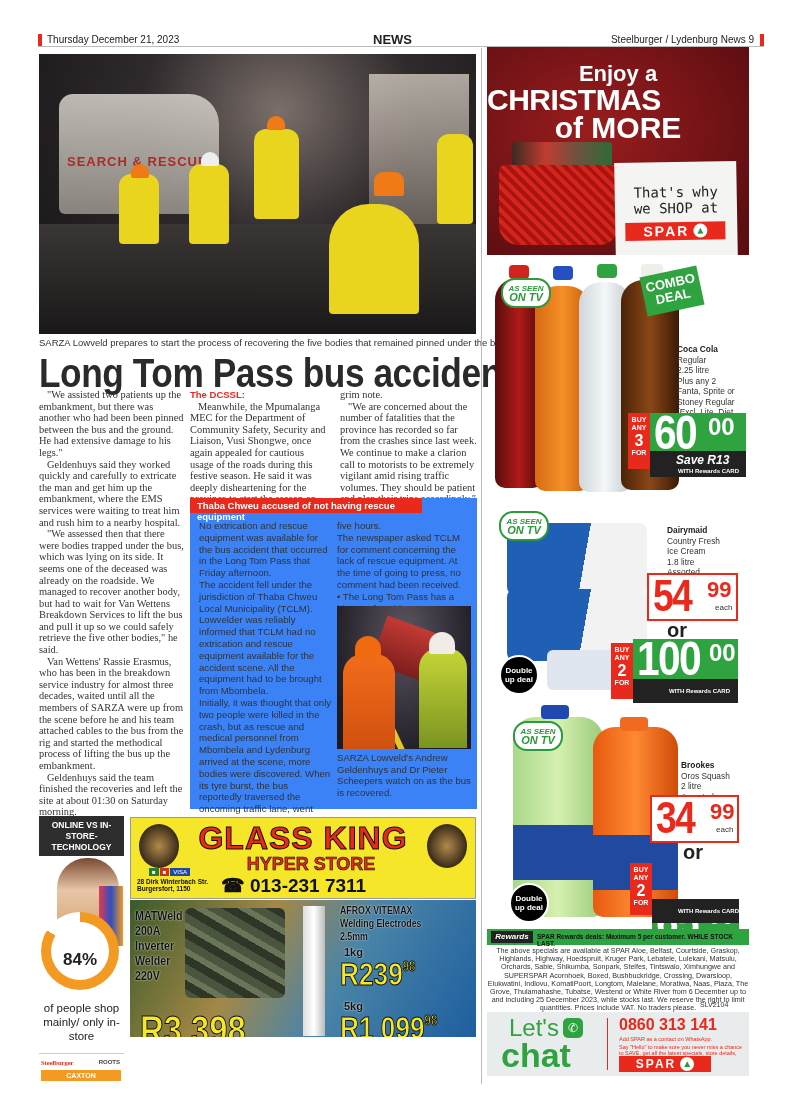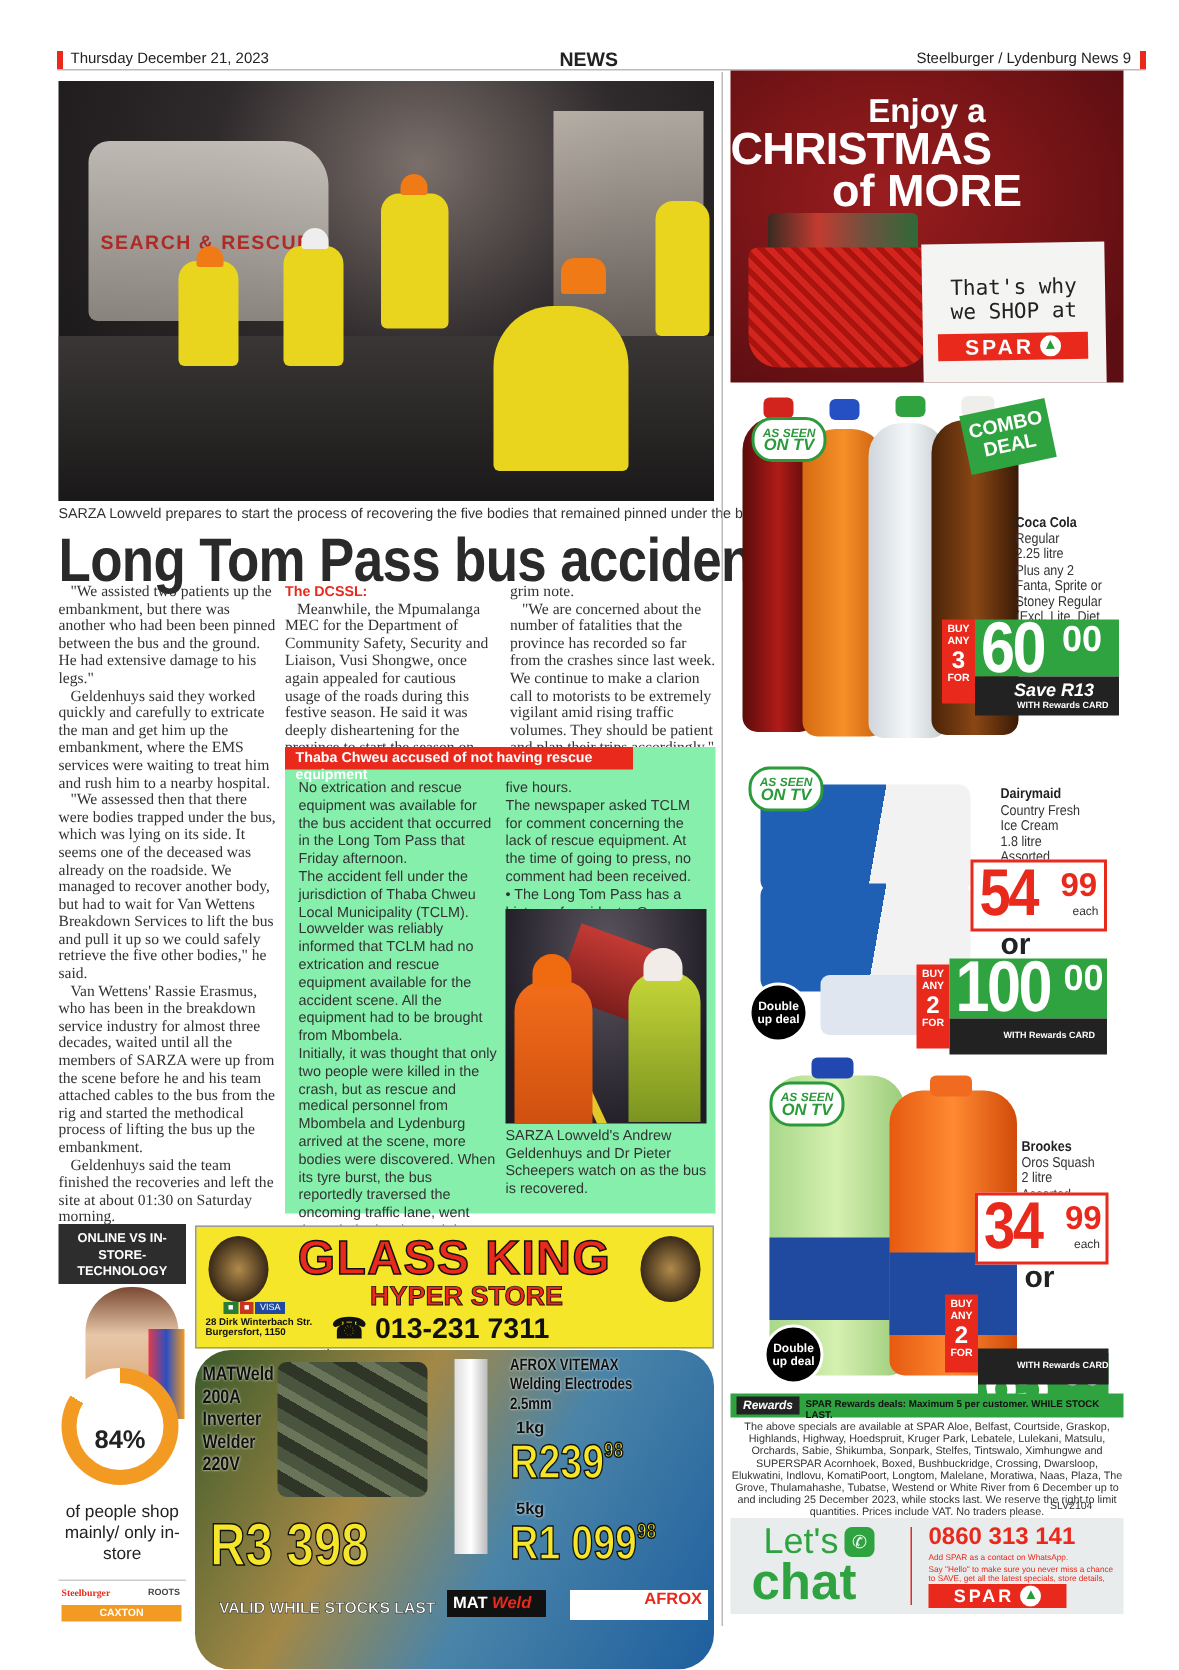--- a/index.html
+++ b/index.html
@@ -28,21 +28,21 @@
   .headline { left: 39px; top: 350px; font-size: 41px; font-weight: 900; color:#2a2a2a; letter-spacing:-0.5px; font-family:"Liberation Sans", sans-serif; transform: scaleX(0.86); transform-origin:left top; white-space:nowrap; }
 
   .col { font-family: "Liberation Serif", serif; font-size: 10.4px; line-height: 11.6px; color:#333; }
   .col p { text-indent: 8px; }
   .col p.noind { text-indent: 0; }
   .col1 { left: 39px; top: 389px; width: 145px; }
   .col2 { left: 190px; top: 389px; width: 138px; }
   .col3 { left: 340px; top: 389px; width: 138px; }
   .sub-red { font-family:"Liberation Sans", sans-serif; color:#e8291c; font-weight:bold; font-size:9.5px; text-indent:0 !important; }
 
-  .box { left: 190px; top: 498px; width: 287px; height: 311px; background:#86efac; }
+  .box { left: 190px; top: 498px; width: 287px; height: 311px; background:#3b82f6; }
   .box .ttl { position:absolute; left:0; top:0; width:232px; height:15px; background:#e8291c; color:#fff; font-size:9.5px; font-weight:bold; padding:2px 0 0 7px; }
   .boxtxt { font-family:"Liberation Sans", sans-serif; font-size:9.6px; line-height:11.8px; color:#333; }
   .boxc1 { position:absolute; left:9px; top:22px; width:134px; }
   .boxc2 { position:absolute; left:147px; top:22px; width:134px; }
   .photo2 { position:absolute; left:147px; top:108px; width:134px; height:143px; background:radial-gradient(ellipse at 50% 20%, #5c5560, #1c1a22 80%); overflow:hidden; }
   .photo2 .p1 { position:absolute; left:6px; top:48px; width:52px; height:95px; background:linear-gradient(#f26d1a,#d05010); border-radius:20px 20px 0 0; }
   .photo2 .p2 { position:absolute; left:82px; top:42px; width:48px; height:100px; background:linear-gradient(#c6d638,#7a9420); border-radius:20px 20px 0 0; }
   .photo2 .h1 { position:absolute; left:18px; top:30px; width:26px; height:22px; background:#f06a10; border-radius:13px 13px 3px 3px; }
   .photo2 .h2 { position:absolute; left:92px; top:26px; width:26px; height:22px; background:#f1ece8; border-radius:13px 13px 3px 3px; }
   .photo2 .bus { position:absolute; left:40px; top:20px; width:70px; height:50px; background:linear-gradient(#c43a34,#7c1e1c); transform:rotate(20deg); }
@@ -123,21 +123,21 @@
   .gk { left: 130px; top: 817px; width: 346px; height: 82px; background:#f5e629; border:1px solid #999; }
   .gk .name { position:absolute; left:52px; top:2px; width:240px; text-align:center; font-size:32px; font-weight:900; color:#e8291c; -webkit-text-stroke:1px #111; letter-spacing:1px; }
   .gk .hyper { position:absolute; left:80px; top:36px; width:200px; text-align:center; font-size:18px; font-weight:900; color:#e8291c; -webkit-text-stroke:0.6px #111; }
   .gk .addr { position:absolute; left:6px; top:60px; font-size:6.5px; font-weight:bold; color:#111; line-height:7px; }
   .gk .tel { position:absolute; left:90px; top:56px; font-size:19px; font-weight:900; color:#111; }
   .gk .lion { position:absolute; top:6px; width:40px; height:44px; border-radius:50%; background:radial-gradient(#b08a4a,#3a2a18 70%); }
   .gk .cards { position:absolute; left:18px; top:50px; font-size:6px; color:#fff; }
   .gk .cards span { display:inline-block; background:#1f4aa0; padding:1px 3px; margin-right:1px; }
 
   
-  .weld { left: 130px; top: 900px; width: 346px; height: 213px; background: linear-gradient(120deg,#3b5a2a 0%,#a38846 35%,#4a84a8 60%,#1d5e9e 100%); overflow:hidden;border-radius:24px; }
+  .weld { left: 130px; top: 900px; width: 346px; height: 137px; background: linear-gradient(120deg,#3b5a2a 0%,#a38846 35%,#4a84a8 60%,#1d5e9e 100%); overflow:hidden; }
   .weld .ml { position:absolute; left:5px; top:8px; font-size:13px; font-weight:900; color:#111; line-height:15px; transform:scaleX(.82); transform-origin:left top; text-shadow:0 0 2px #fff; }
   .weld .machine { position:absolute; left:55px; top:8px; width:100px; height:90px; background:repeating-linear-gradient(30deg,#4a5540 0 8px,#2f3527 8px 16px,#6a7458 16px 22px); border-radius:6px; }
   .weld .rods { position:absolute; left:173px; top:6px; width:22px; height:130px; background:linear-gradient(90deg,#ddd,#fff,#bbb); }
   .weld .afx { position:absolute; left:210px; top:4px; font-size:11px; font-weight:900; color:#111; line-height:13px; transform:scaleX(.8); transform-origin:left top; text-shadow:0 0 2px #fff; white-space:nowrap; }
   .weld .kg { position:absolute; font-size:11px; font-weight:900; color:#111; text-shadow:0 0 2px #fff; }
   .weld .pr { position:absolute; font-size:32px; font-weight:900; color:#f5e629; -webkit-text-stroke:1px #111; transform:scaleX(.82); transform-origin:left top; white-space:nowrap; }
   .weld .pr sup { font-size:14px; vertical-align:top; position:relative; top:2px; }
   .weld .valid { position:absolute; left:16px; top:166px; font-size:10.5px; font-weight:900; color:#fff; -webkit-text-stroke:0.3px #111; }
   .weld .mat { position:absolute; left:168px; top:160px; width:66px; height:18px; background:#111; color:#fff; font-size:11px; font-weight:900; padding-left:4px; line-height:18px; }
   .weld .mat i { color:#e8291c; }

